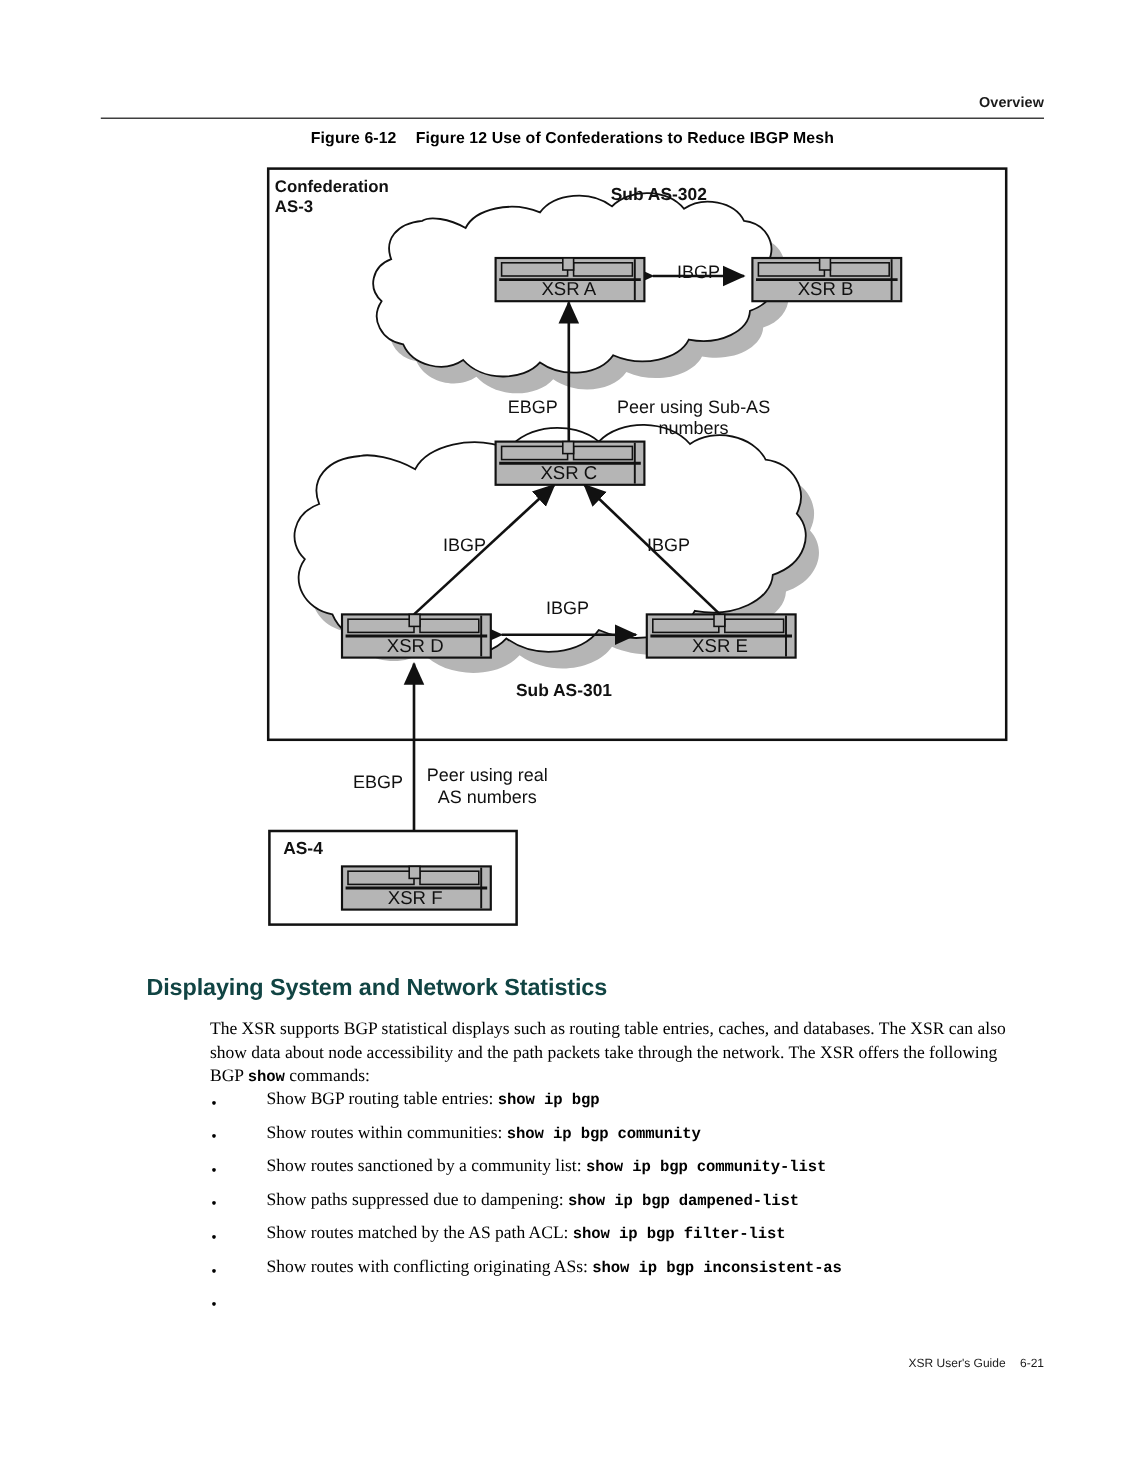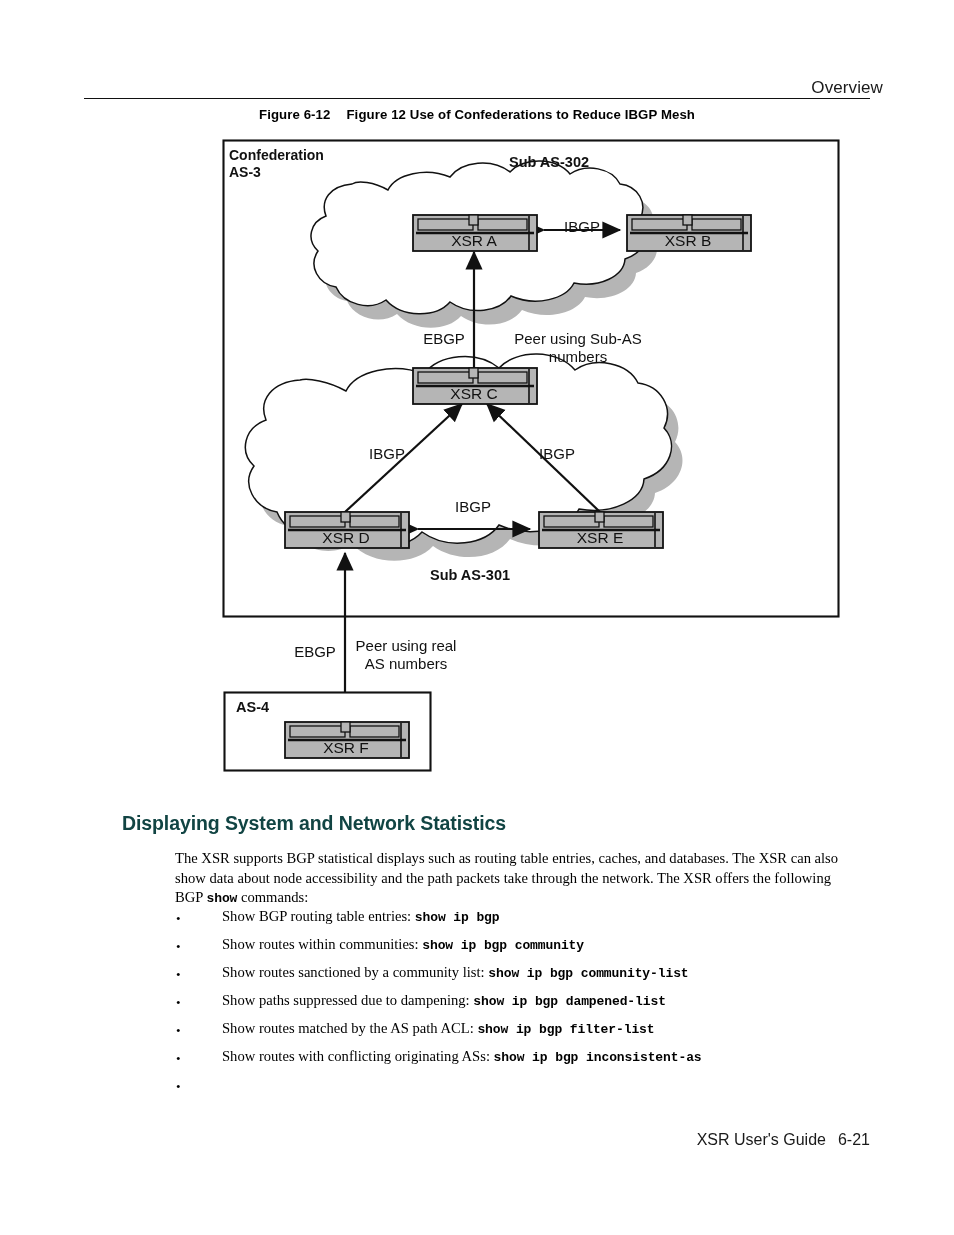--- a/index.html
+++ b/index.html
@@ -13,25 +13,26 @@
     position: relative;
     font-family: "Liberation Serif", serif;
     color: #000000;
     overflow: hidden;
   }
 
   
   .running-head {
     position: absolute;
     top: 78px;
-    right: 71px;
+    right: 84px;
     font-family: "Liberation Sans", sans-serif;
-    font-size: 17px;
+    font-size: 12px;
     color: #1a1a1a;
     letter-spacing: .1px;
+    font-weight: bold;
   }
   .header-rule {
     position: absolute;
     left: 84px;
     right: 84px;
     top: 98px;
     border-top: 1.6px solid #111;
   }
 
   
@@ -115,21 +116,21 @@
     top: 0;
     text-align: right;
   }
 
   
   .footer {
     position: absolute;
     right: 84px;
     top: 1131px;
     font-family: "Liberation Sans", sans-serif;
-    font-size: 16px;
+    font-size: 10px;
     color: #1a1a1a;
   }
   .footer .pg { margin-left: 12px; }
 </style>
 </head>
 <body>
 
 <div class="running-head">Overview</div>
 <div class="header-rule"></div>
 

